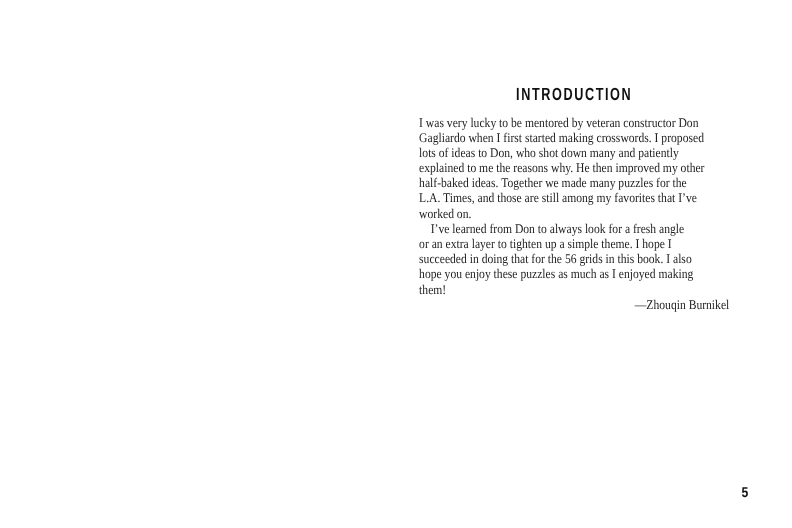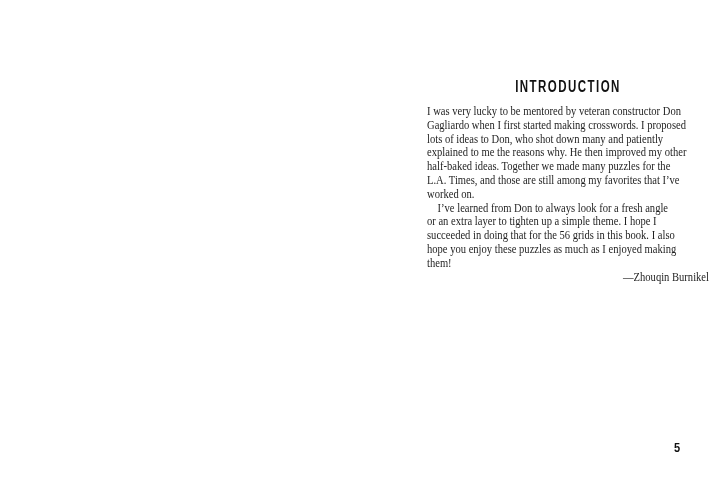--- a/index.html
+++ b/index.html
@@ -14,21 +14,21 @@
     overflow: hidden;
     font-family: "Liberation Serif", serif;
   }
   .book-page {
     position: absolute;
     inset: 0;
     background: #ffffff;
   }
   .content-column {
     position: absolute;
-    left: 427px;
+    left: 381px;
     top: 0;
     width: 282px;
     height: 408px;
   }
   .page-title {
     position: absolute;
     top: 78px;
     left: 0;
     width: 282px;
     text-align: center;

